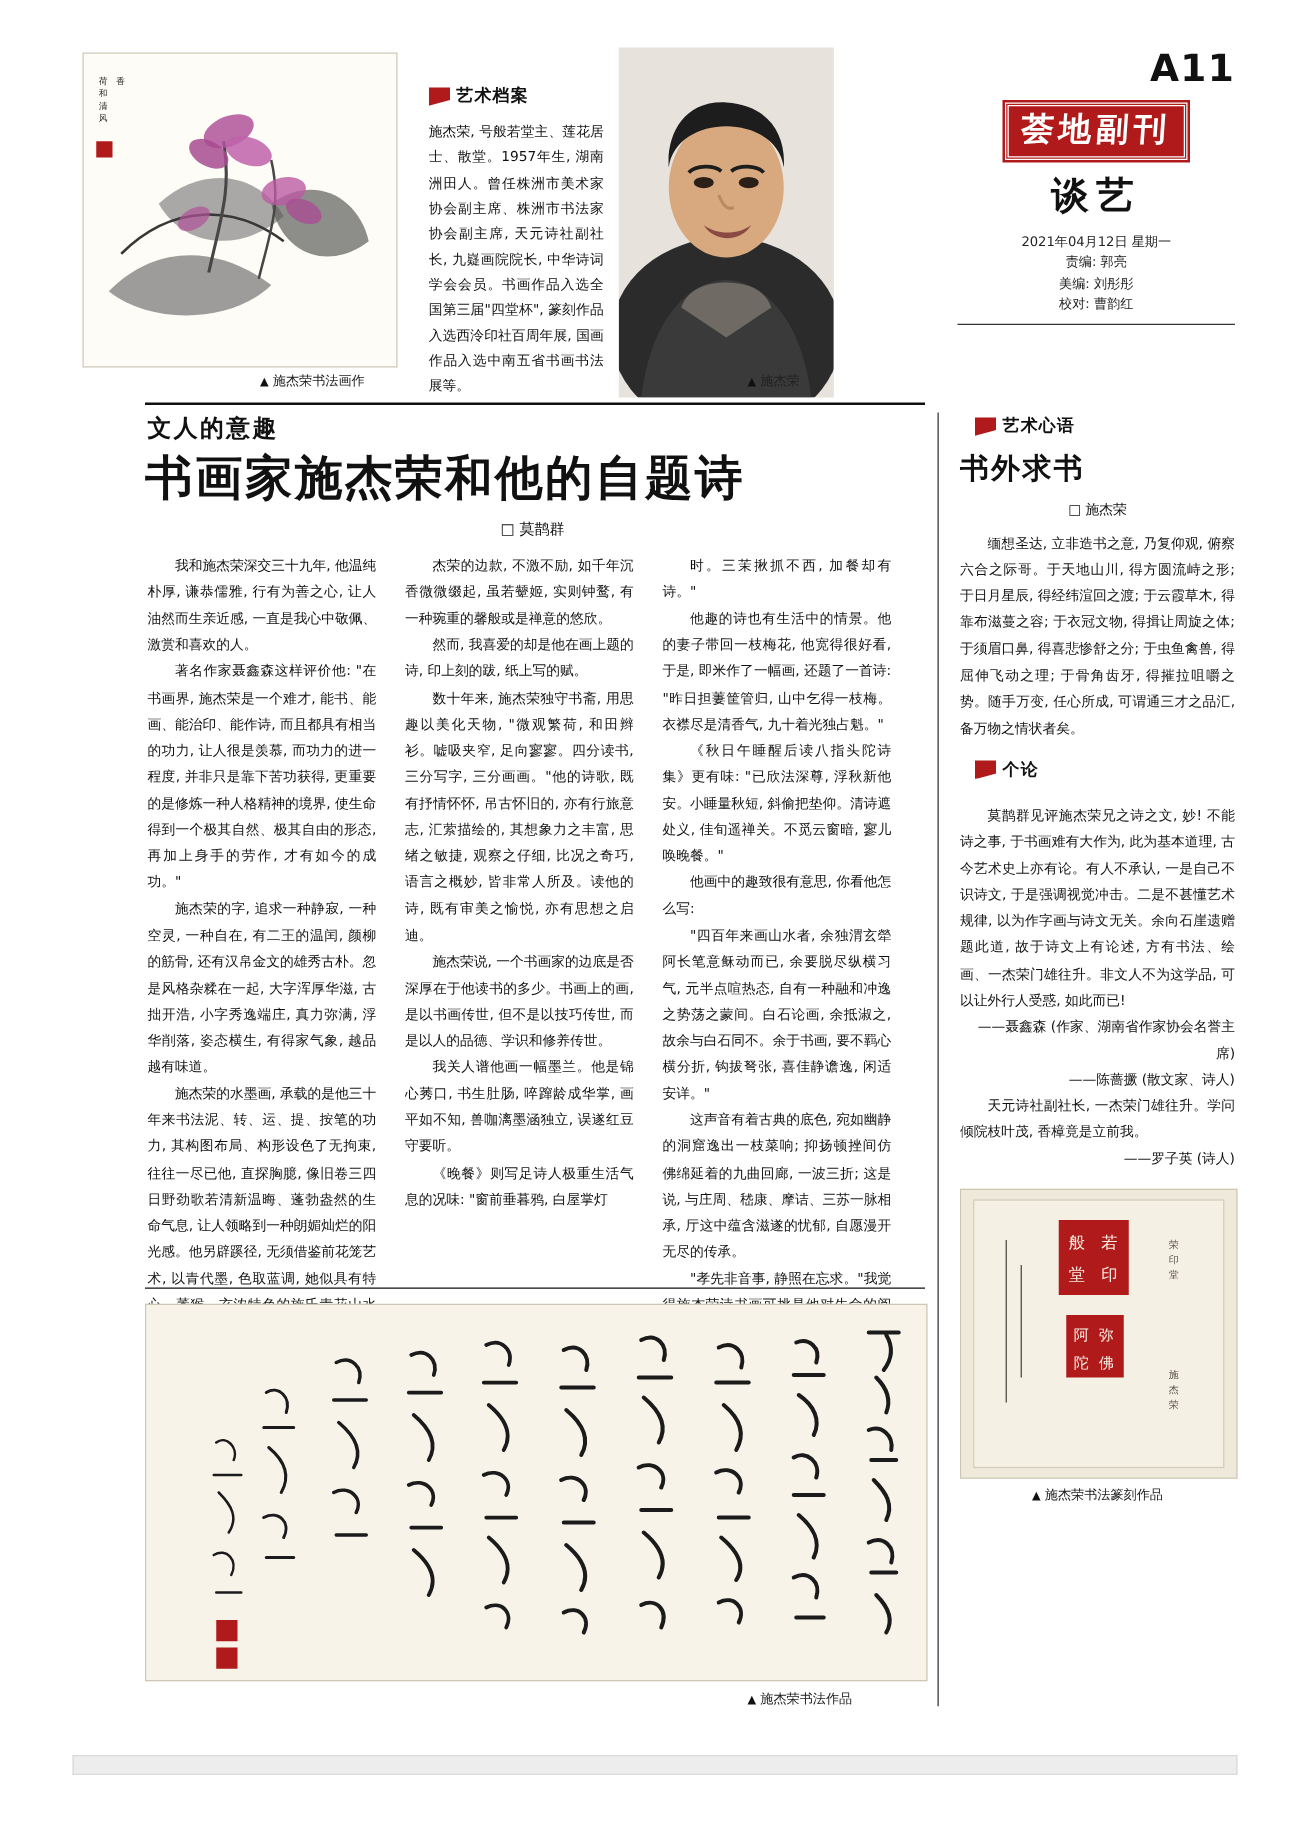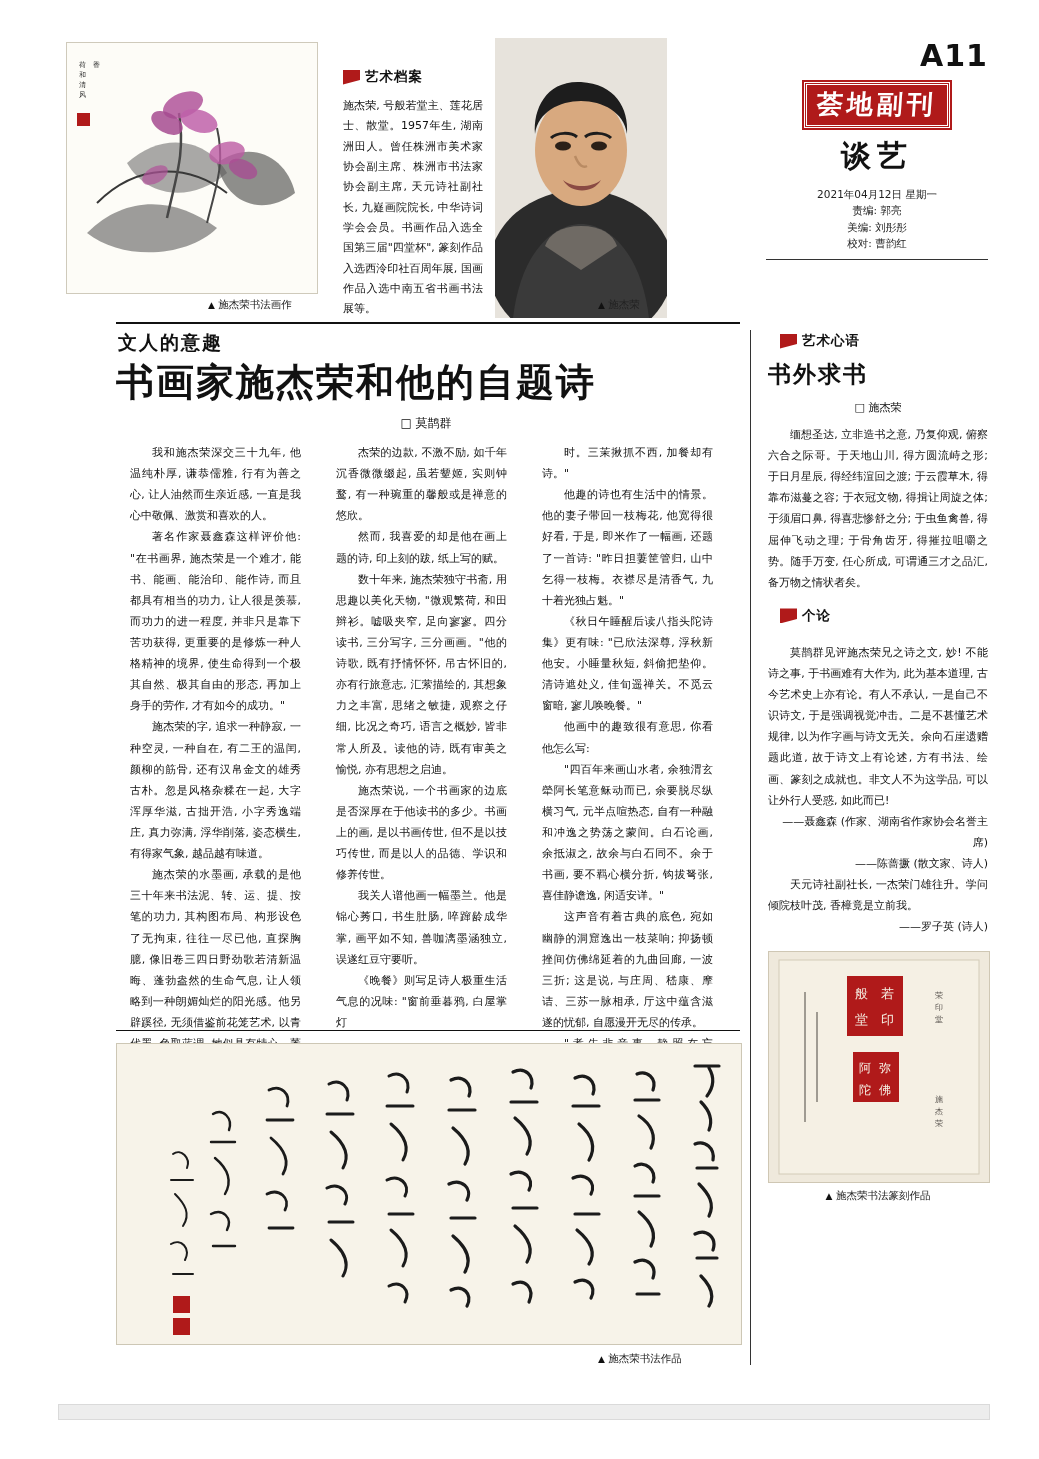--- a/index.html
+++ b/index.html
@@ -50,21 +50,21 @@
   .kicker{position:absolute;left:60px;top:300px;font-size:19px;font-weight:bold;color:#111;letter-spacing:2px;}
   .headline{position:absolute;left:58px;top:327px;font-size:38px;font-weight:bold;color:#111;letter-spacing:2px;white-space:nowrap;}
   .byline{position:absolute;left:58px;top:385px;width:620px;text-align:center;font-size:12px;color:#111;}
 
   
   .cols{position:absolute;left:60px;top:412px;width:620px;}
   .col{
     width:183px;float:left;font-size:11px;line-height:1.92;color:#111;text-align:justify;
   }
   .col + .col{margin-left:23px;}
-  .col p{margin:0 0 0 12px;text-indent:22px;}
+  .col p{margin:0 0 0 0;text-indent:22px;}
   .clear{clear:both;}
 
   
   .calli{
     position:absolute;left:58px;top:1013px;width:624px;height:300px;
     background:#f6f2e8;border:1px solid #cdc7b5;overflow:hidden;
   }
   .calli-cap{position:absolute;left:540px;top:1322px;}
 
   
@@ -279,21 +279,21 @@
       <h2>书外求书</h2>
       <div class="author">□ 施杰荣</div>
       <p>缅想圣达, 立非造书之意, 乃复仰观, 俯察六合之际哥。于天地山川, 得方圆流峙之形; 于日月星辰, 得经纬渲回之渡; 于云霞草木, 得靠布滋蔓之容; 于衣冠文物, 得揖让周旋之体; 于须眉口鼻, 得喜悲惨舒之分; 于虫鱼禽兽, 得屈伸飞动之理; 于骨角齿牙, 得摧拉咀嚼之势。随手万变, 任心所成, 可谓通三才之品汇, 备万物之情状者矣。</p>
 
       <div class="blk">
         <div class="flagtitle">
           <span class="flag"></span>
           <span class="t">个论</span>
         </div>
         <div style="height:8px"></div>
-        <p>莫鹊群见评施杰荣兄之诗之文, 妙! 不能诗之事, 于书画难有大作为, 此为基本道理, 古今艺术史上亦有论。有人不承认, 一是自己不识诗文, 于是强调视觉冲击。二是不甚懂艺术规律, 以为作字画与诗文无关。余向石崖遗赠题此道, 故于诗文上有论述, 方有书法、绘画、篆刻之成就也。非文人不为这学品, 可以让外行人受惑, 如此而已!</p>
+        <p>莫鹊群见评施杰荣兄之诗之文, 妙! 不能诗之事, 于书画难有大作为, 此为基本道理, 古今艺术史上亦有论。有人不承认, 一是自己不识诗文, 于是强调视觉冲击。二是不甚懂艺术规律, 以为作字画与诗文无关。余向石崖遗赠题此道, 故于诗文上有论述, 方有书法、绘画、一杰荣门雄往升。非文人不为这学品, 可以让外行人受惑, 如此而已!</p>
         <p class="sig">——聂鑫森 (作家、湖南省作家协会名誉主席)</p>
         <p class="sig">——陈蔷撅 (散文家、诗人)</p>
         <p>天元诗社副社长, 一杰荣门雄往升。学问倾院枝叶茂, 香樟竟是立前我。</p>
         <p class="sig">——罗子英 (诗人)</p>
       </div>
 
       <div class="seal-img">
         <svg width="220" height="230" viewBox="0 0 220 230">
           <rect width="220" height="230" fill="#efe9dc"></rect>
           <rect x="10" y="8" width="200" height="214" fill="#f5f0e4" stroke="#d3ccb8"></rect>

